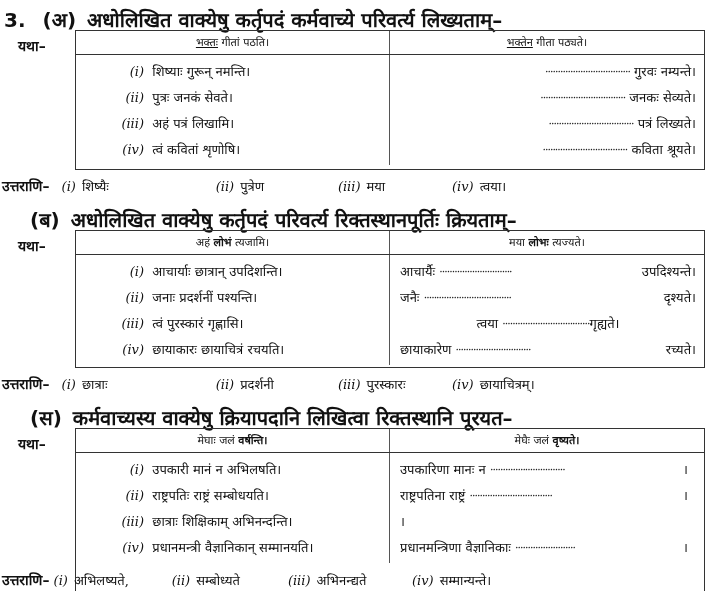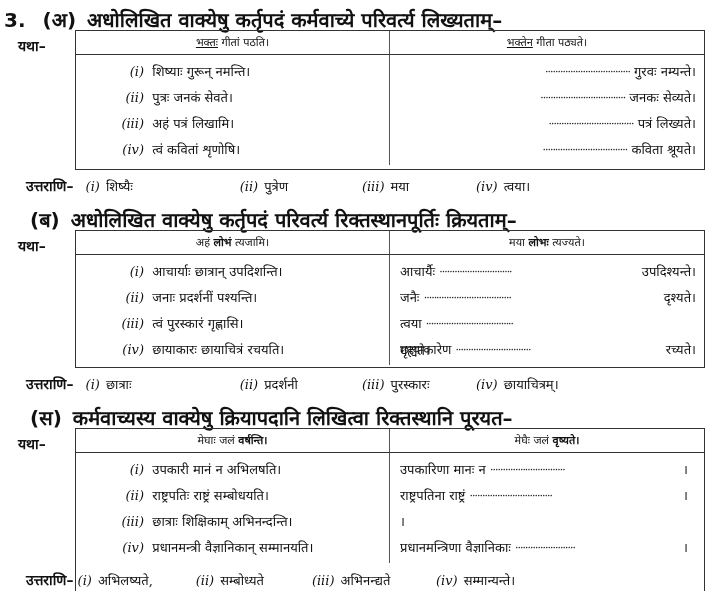--- a/index.html
+++ b/index.html
@@ -1,21 +1,21 @@
 <!DOCTYPE html>
 <html><head>
 <meta charset="utf-8">
 <style>
   * { box-sizing: border-box; margin: 0; padding: 0; }
   html, body { width: 718px; height: 591px; background: #ffffff; overflow: hidden; }
   body { font-family: "DejaVu Serif", "Liberation Serif", serif; color: #111; position: relative; font-size: 14px; }
   .abs { position: absolute; white-space: nowrap; }
   .qhead { font-weight: bold; font-size: 20px; font-family: "DejaVu Sans", sans-serif; }
   .yatha { font-weight: bold; font-size: 14px; font-family: "DejaVu Sans", sans-serif; }
-  .ans-label { font-weight: bold; font-size: 14px; font-family: "DejaVu Sans", sans-serif; margin-left: 24px; }
+  .ans-label { font-weight: bold; font-size: 14px; font-family: "DejaVu Sans", sans-serif; }
   .tbl { position: absolute; left: 75px; width: 630px; border: 1.5px solid #333; }
   .tbl .row { display: flex; }
   .tbl .cell { flex: 0 0 50%; position: relative; }
   .tbl .cell.left { border-right: 1.5px solid #555; width: 315px; }
   .tbl .head { border-bottom: 1.5px solid #333; height: 24px; }
   .tbl .head .cell { text-align: center; line-height: 24px; font-size: 11px; }
   .tbl .body .cell { padding: 4px 0 2px 0; }
   .line { height: 26px; line-height: 26px; font-size: 13px; position: relative; }
   .num { font-style: italic; font-family: "DejaVu Serif", serif; display: inline-block; text-align: right; }
   .dots { letter-spacing: -1px; color: #222; font-size: 11px; }
@@ -93,21 +93,21 @@
     </div>
     <div class="cell" style="padding-left:10px; padding-right:8px;">
       <div class="line" style="display:flex; justify-content:space-between;">
           <span><span>आचार्यैः</span> <span class="dots">·····························</span></span>
           <span>उपदिश्यन्ते।</span>
         </div>
       <div class="line" style="display:flex; justify-content:space-between;">
           <span><span>जनैः</span> <span class="dots">···································</span></span>
           <span>दृश्यते।</span>
         </div>
-      <div class="line" style="display:flex; justify-content:flex-start;flex-direction:column;">
+      <div class="line" style="display:flex; justify-content:center;">
           <span><span>त्वया</span> <span class="dots">···································</span></span>
           <span>गृह्यते।</span>
         </div>
       <div class="line" style="display:flex; justify-content:space-between;">
           <span><span>छायाकारेण</span> <span class="dots">······························</span></span>
           <span>रच्यते।</span>
         </div>
     </div>
   </div>
 </div>

